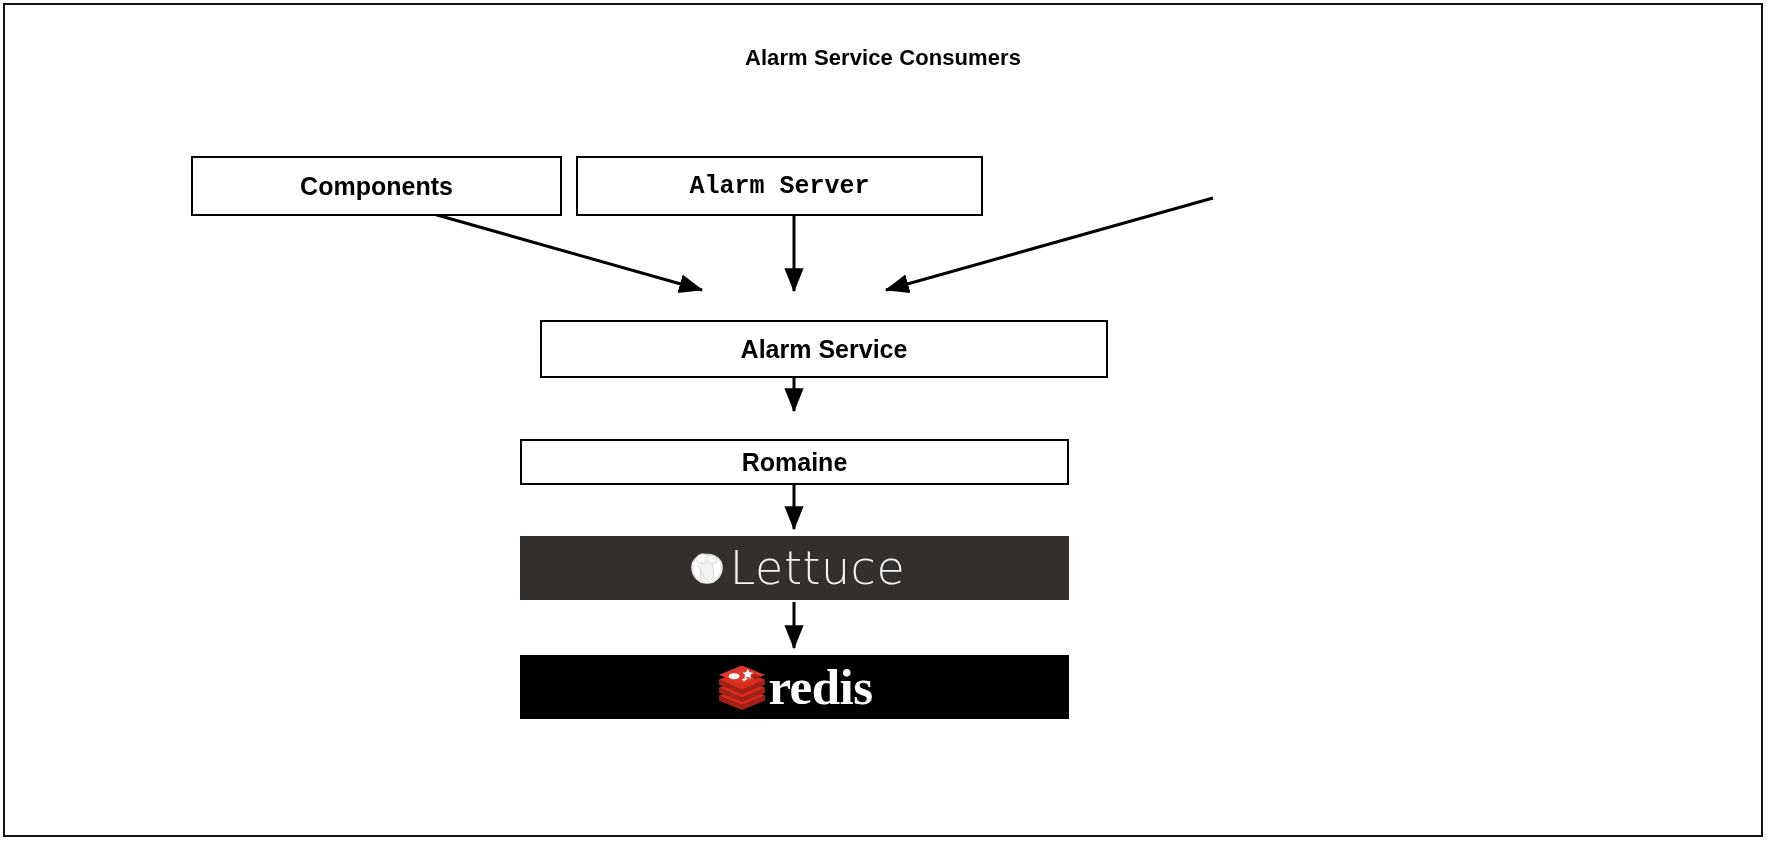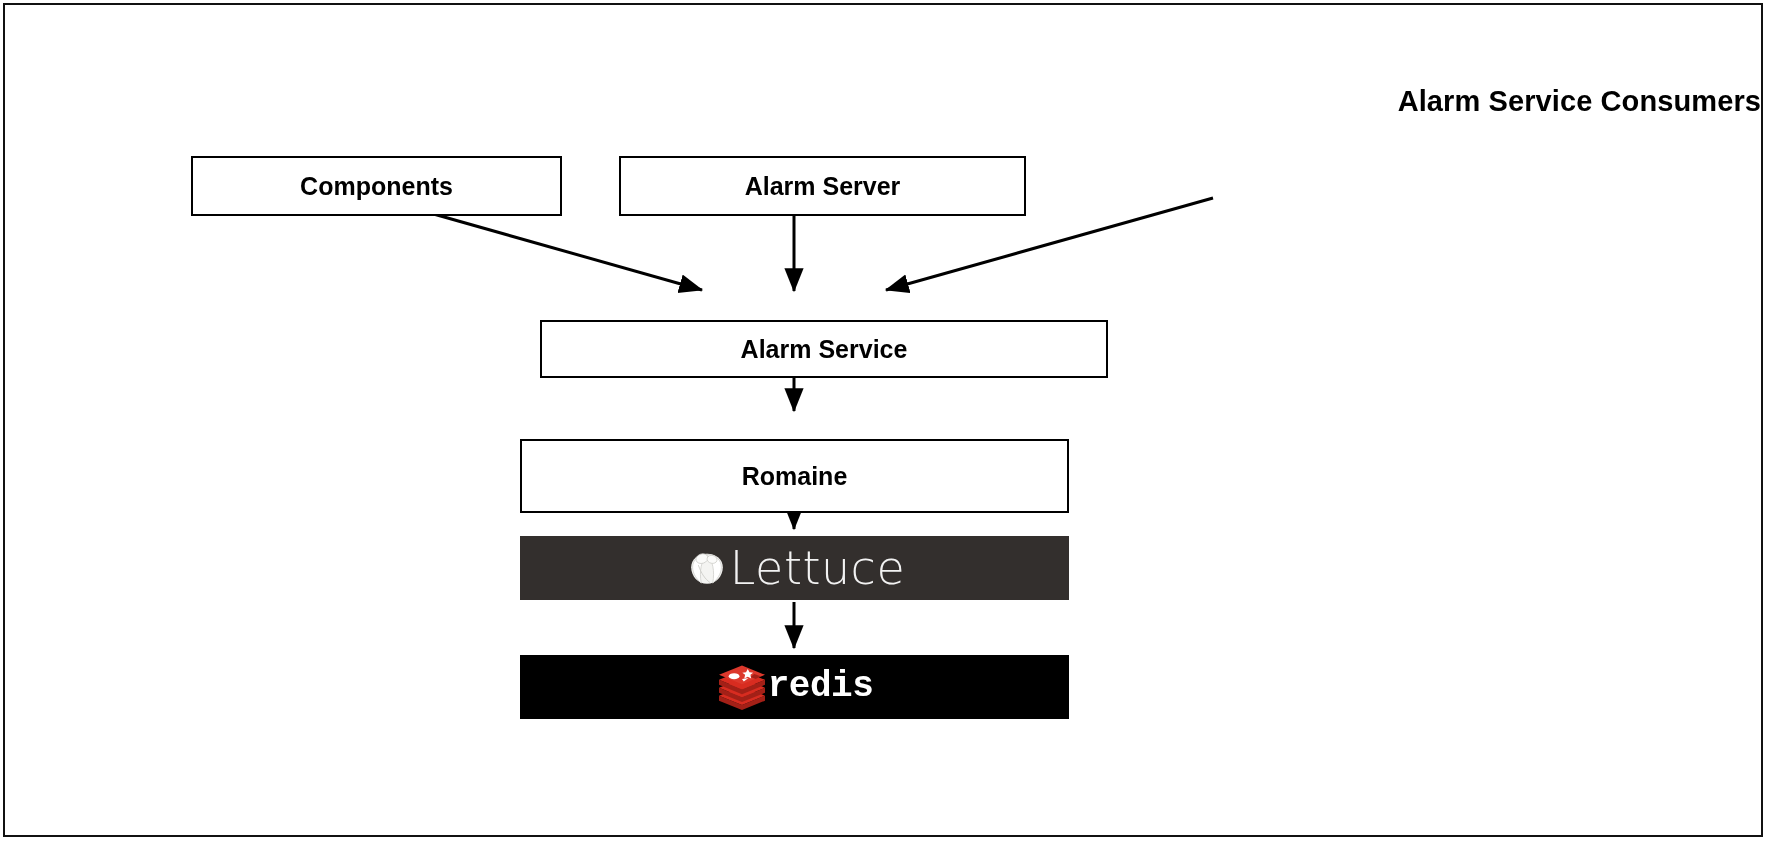--- a/index.html
+++ b/index.html
@@ -23,50 +23,49 @@
     border: 2px solid #111111;
     box-sizing: border-box;
     background: #ffffff;
   }
 
   #diagram-title {
     position: absolute;
     left: 0;
     top: 40px;
     width: 100%;
-    text-align: right;
-    font-size: 29px;
+    text-align: center;
+    font-size: 22px;
     font-weight: bold;
     color: #000000;
     letter-spacing: 0.1px;
-    margin-top: 40px;
   }
 
   .node-box {
     position: absolute;
     box-sizing: border-box;
     border: 2px solid #000000;
     background: #ffffff;
     display: flex;
     align-items: center;
     justify-content: center;
     color: #000000;
     font-size: 25px;
     font-weight: bold;
     margin-top: 20px;
   }
 
   
   #node-components { left: 186px; top: 131px; width: 371px;  height: 60px; }
-  #node-alarm-server { left: 614px; top: 131px; width: 407px; height: 60px; }
+  #node-alarm-server { left: 571px; top: 131px; width: 407px; height: 60px; font-family: Liberation Mono, monospace; }
   #node-alarm-cli  { left: 1023px; top: 131px; width: 370px; height: 60px; }
 
   
   #node-alarm-service { left: 535px; top: 295px; width: 568px; height: 58px; }
-  #node-romaine       { left: 515px; top: 414px; width: 549px; height: 74px; }
+  #node-romaine       { left: 515px; top: 414px; width: 549px; height: 46px; }
 
   .logo-box {
     position: absolute;
     box-sizing: border-box;
     display: flex;
     align-items: center;
     justify-content: center;
   }
   #node-lettuce {
     left: 515px; top: 531px; width: 549px; height: 64px;
@@ -80,25 +79,25 @@
   .lettuce-wordmark {
     color: #f2f2f2;
     font-size: 46px;
     font-weight: 300;
     letter-spacing: 0.5px;
     line-height: 1;
     font-family: "DejaVu Sans", sans-serif;
   }
   .redis-wordmark {
     color: #ffffff;
-    font-size: 36px;
+    font-size: 51px;
     font-weight: bold;
     letter-spacing: -0.5px;
     line-height: 1;
-    font-family: Liberation Mono, monospace;
+    font-family: Liberation Serif, serif;
   }
 
   #arrow-layer {
     position: absolute;
     left: 0; top: 0;
     width: 1769px; height: 845px;
     pointer-events: none;
   }
 </style>
 </head>

